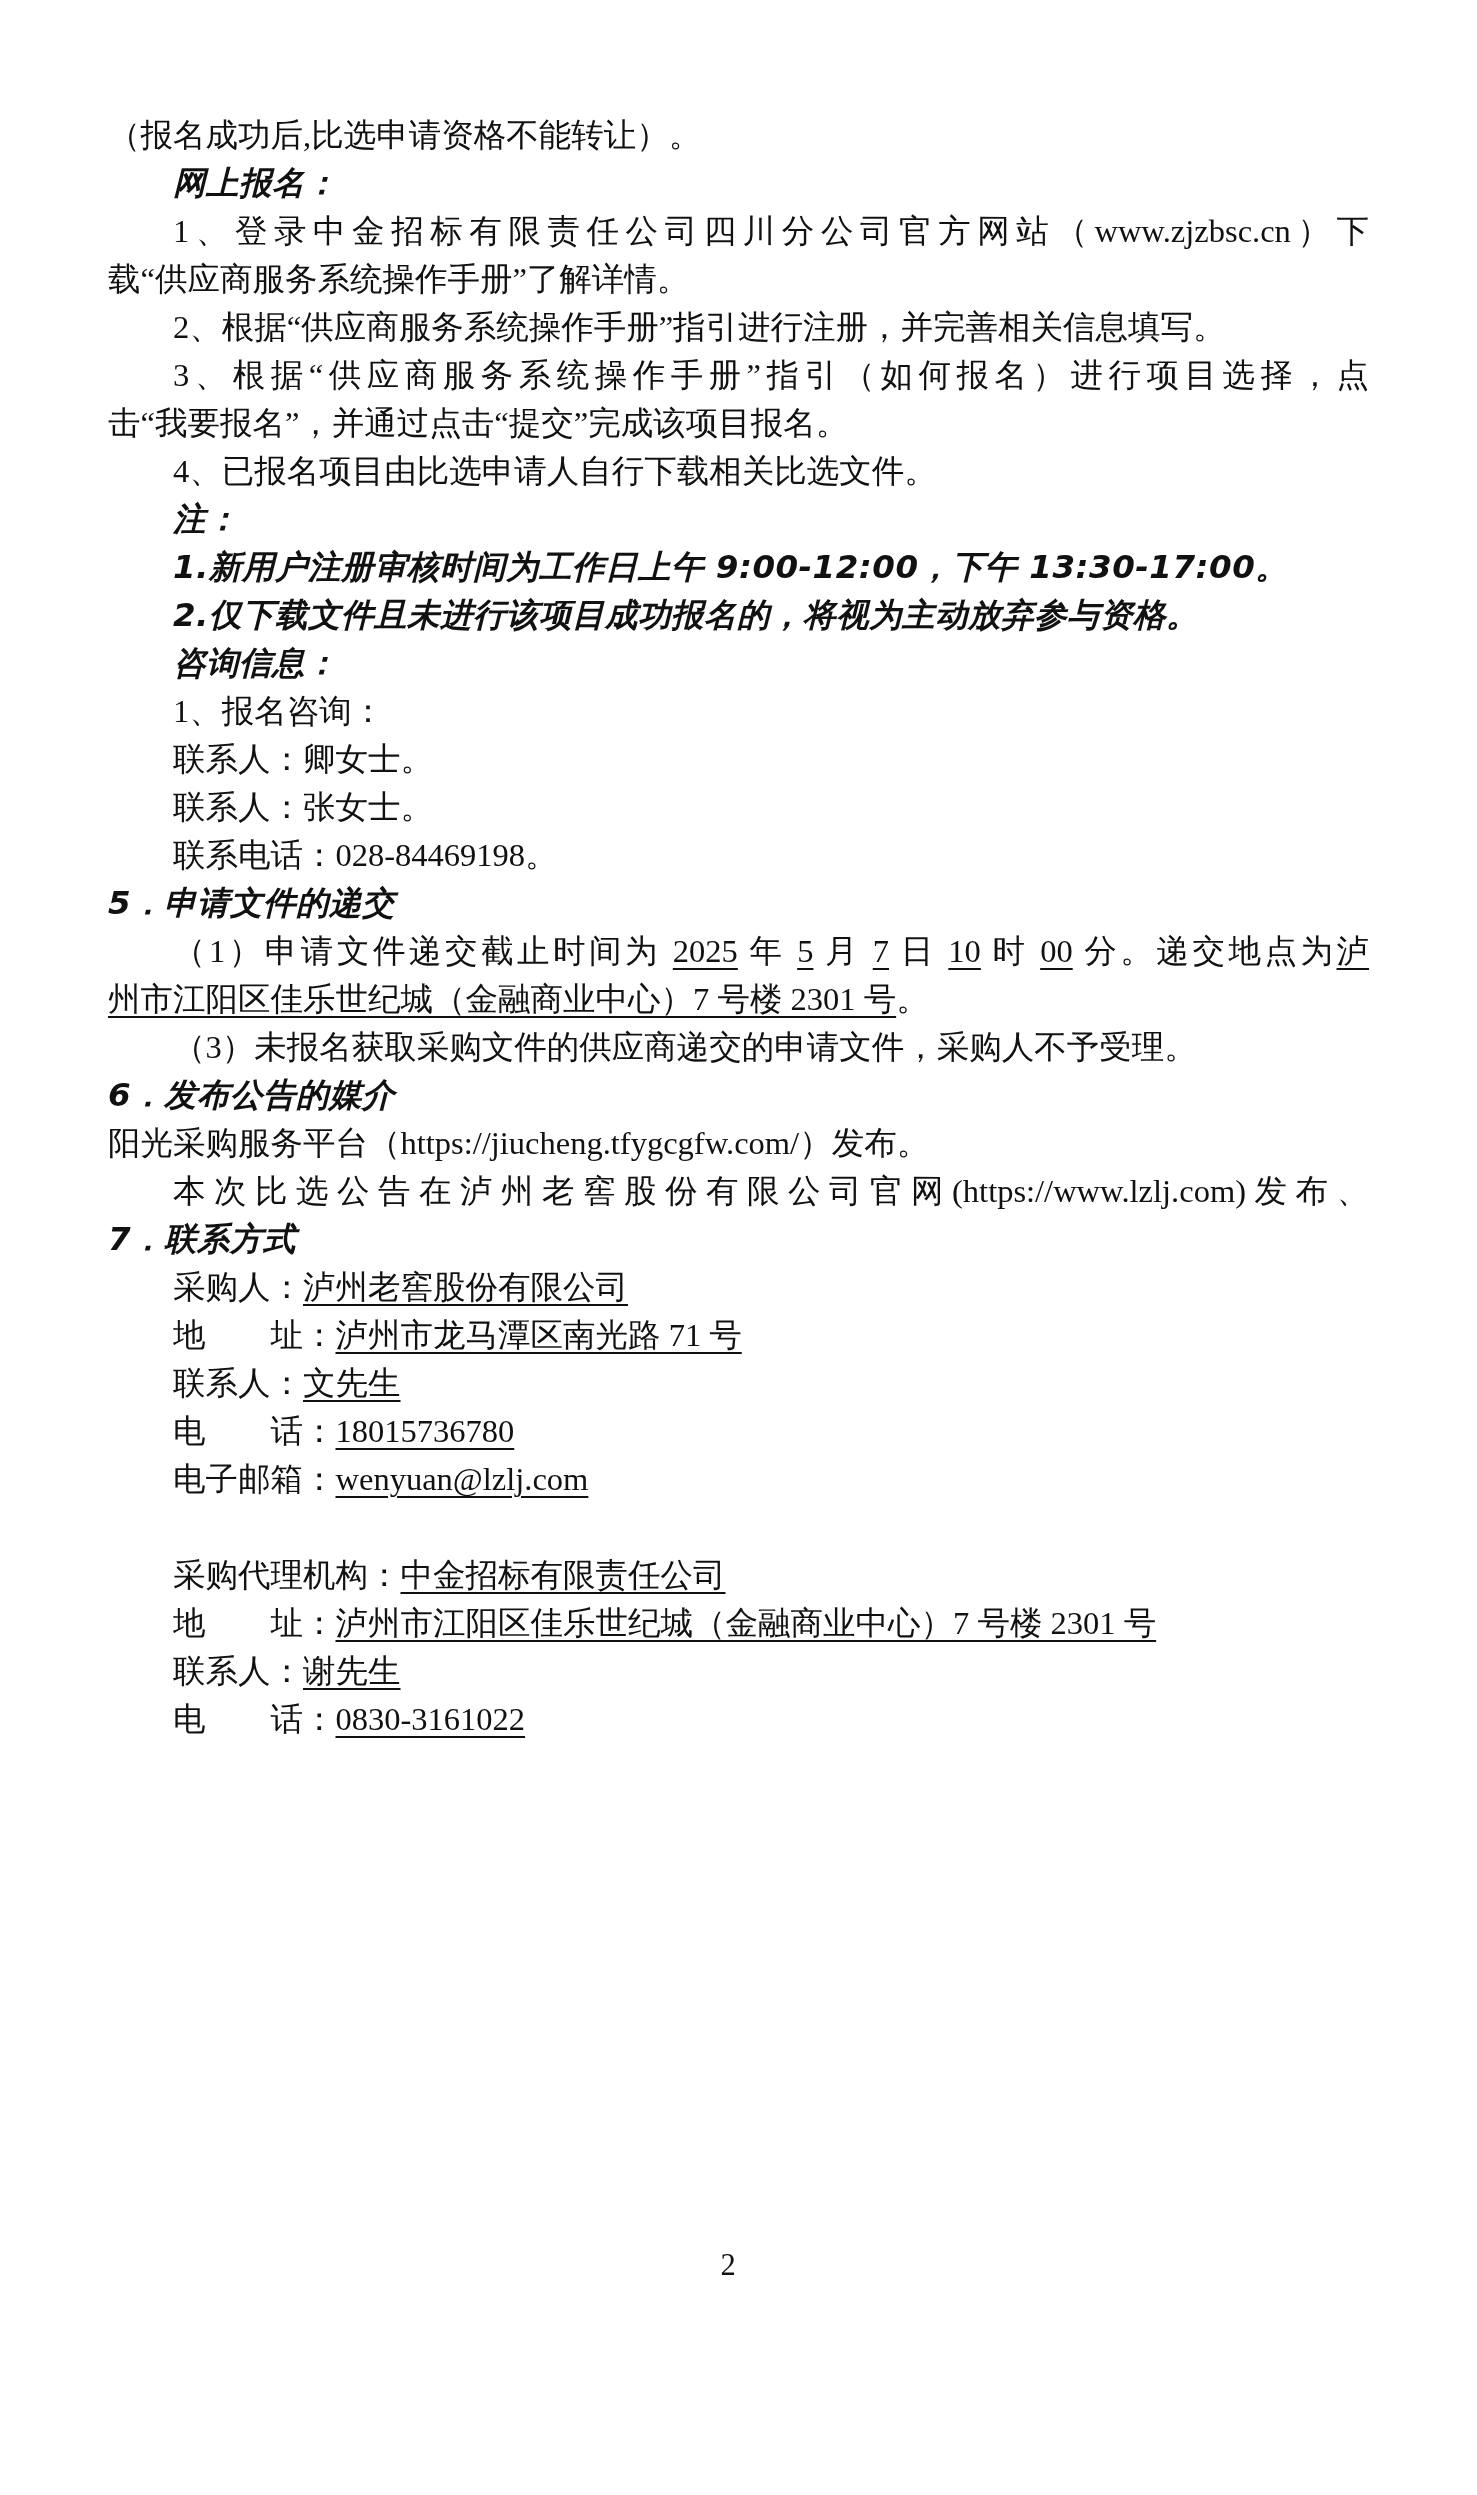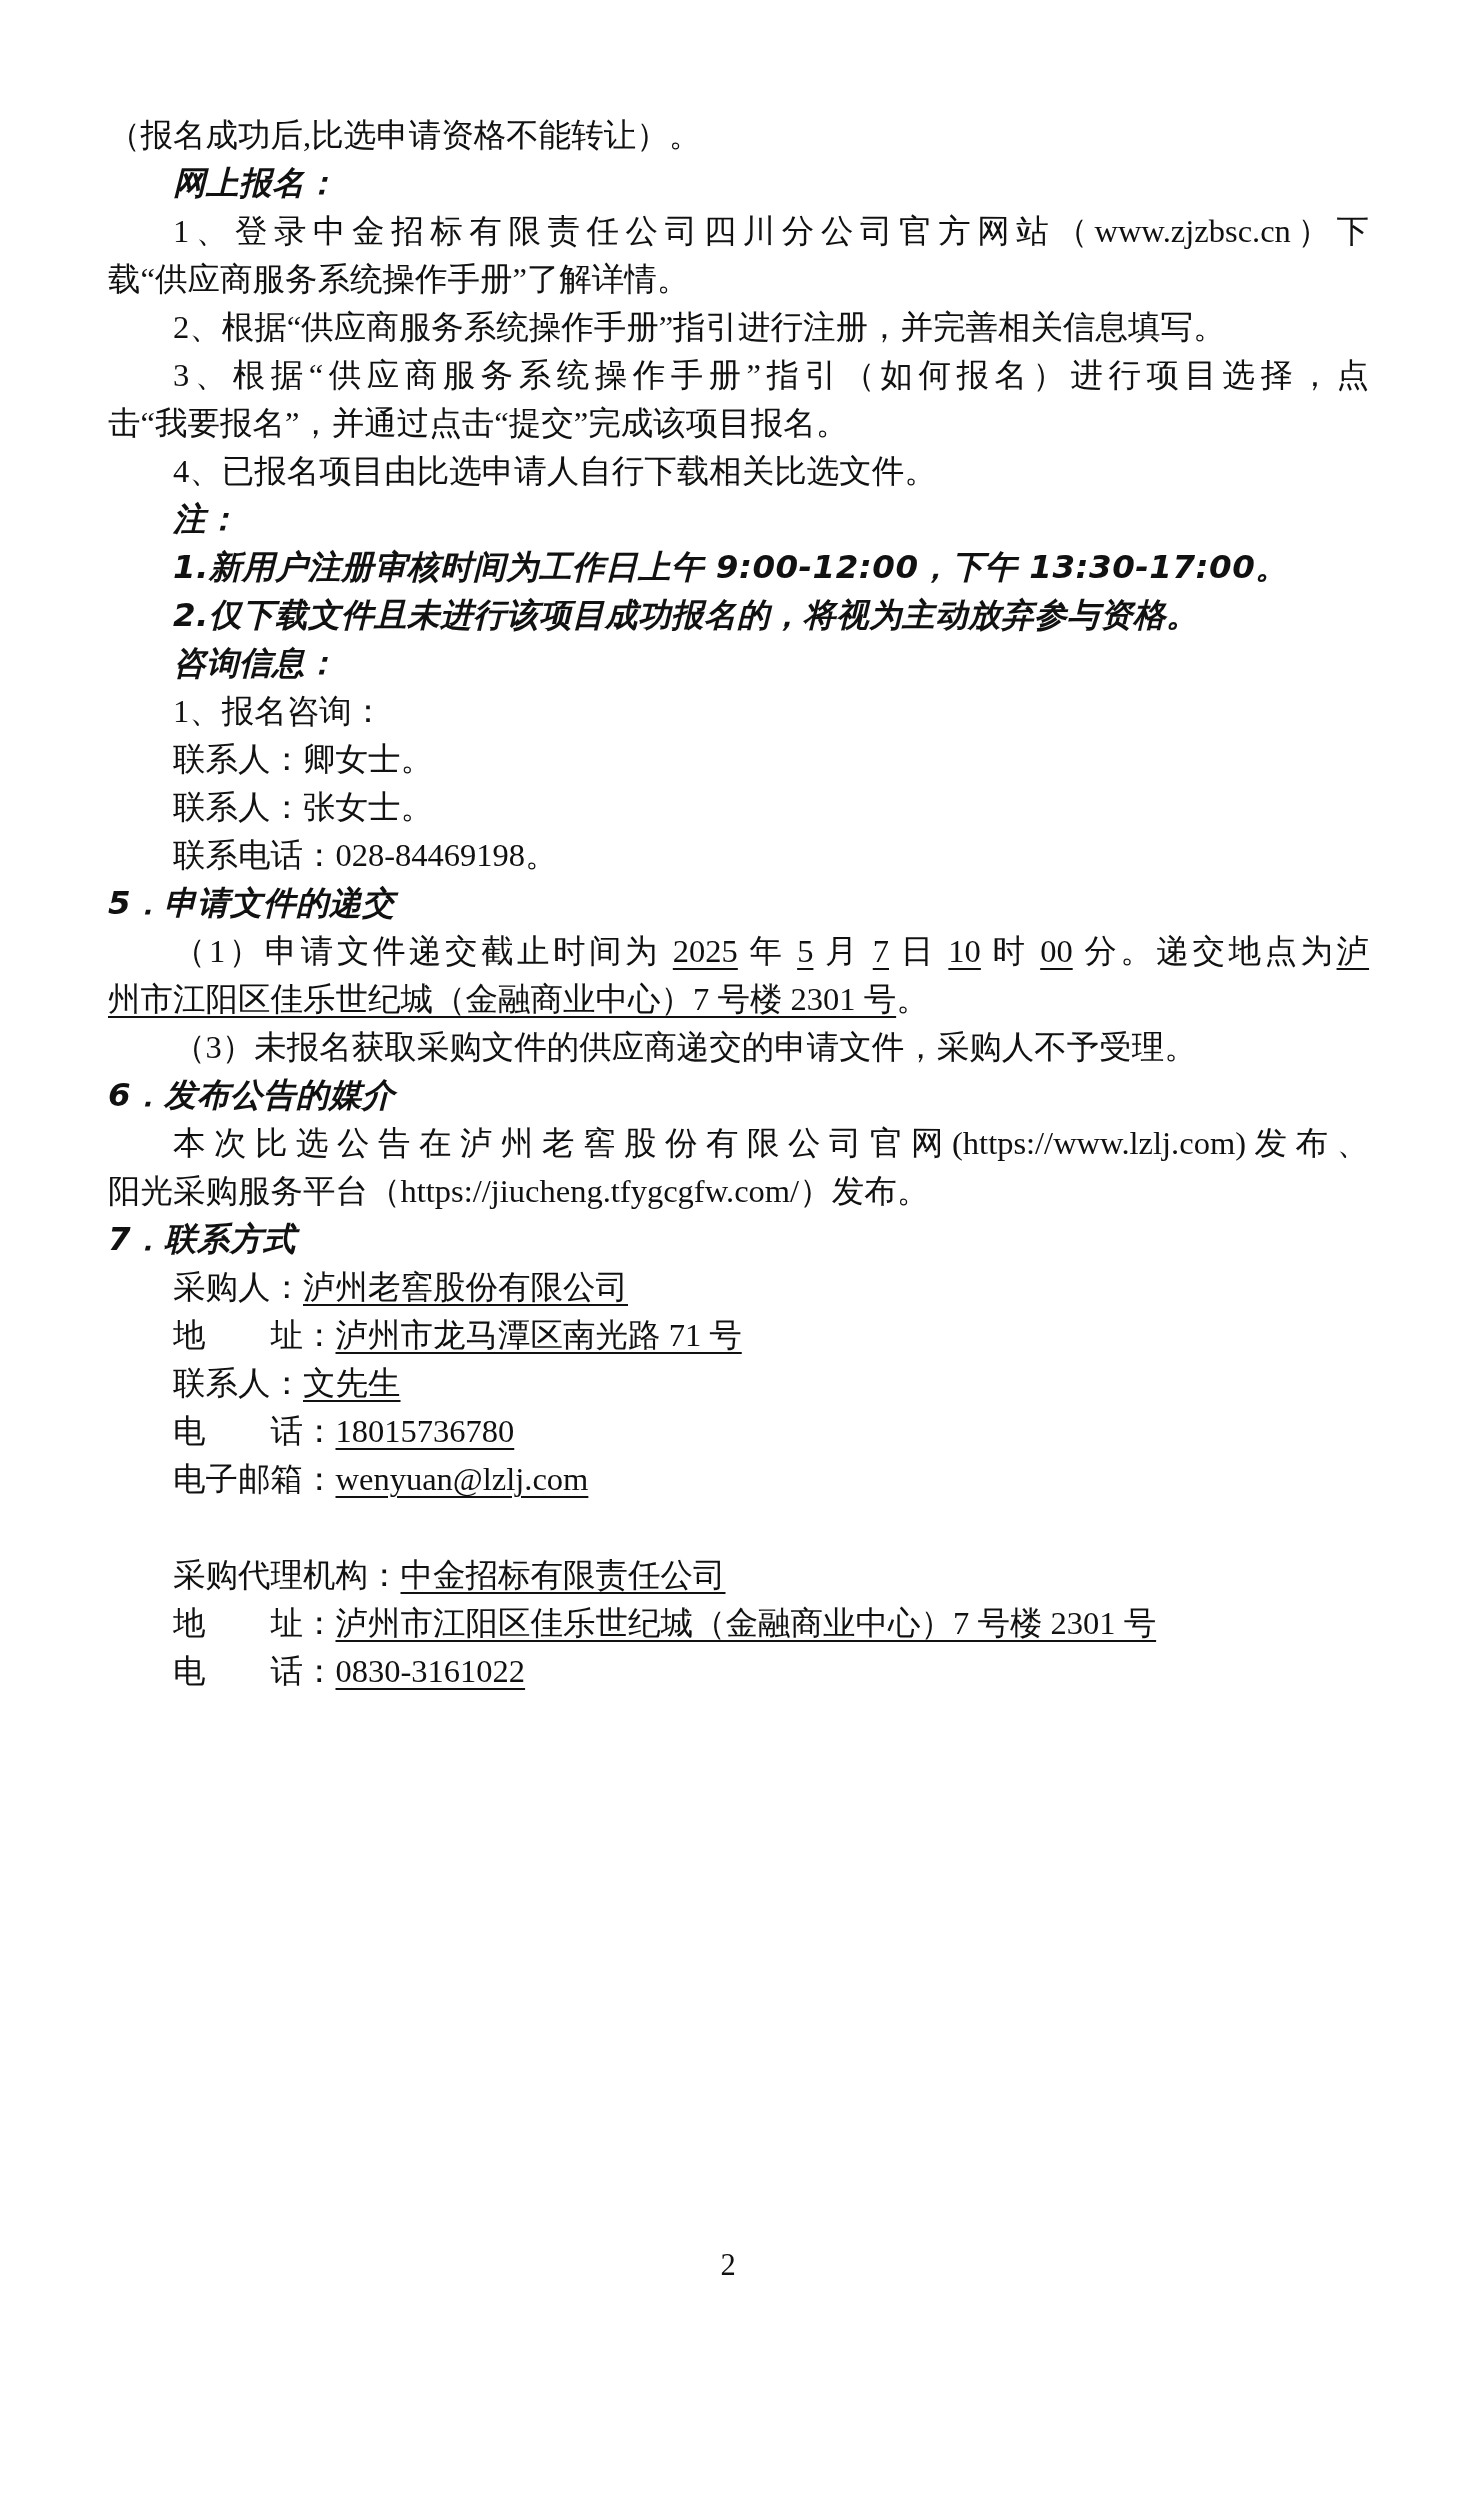--- a/index.html
+++ b/index.html
@@ -80,28 +80,29 @@
       <div class="line indent2 bold"><span>咨询信息：</span></div>
       <div class="line indent2"><span>1、报名咨询：</span></div>
       <div class="line indent2"><span>联系人：卿女士。</span></div>
       <div class="line indent2"><span>联系人：张女士。</span></div>
       <div class="line indent2"><span>联系电话：028-84469198。</span></div>
       <div class="line bold"><span>5．申请文件的递交</span></div>
       <div class="line indent2 justify"><span>（1）申请文件递交截止时间为 </span><span class="u">2025</span><span> 年 </span><span class="u">5</span><span> 月 </span><span class="u">7</span><span> 日 </span><span class="u">10</span><span> 时 </span><span class="u">00</span><span> 分。递交地点为</span><span class="u">泸</span></div>
       <div class="line"><span class="u">州市江阳区佳乐世纪城（金融商业中心）7 号楼 2301 号</span><span>。</span></div>
       <div class="line indent2"><span>（3）未报名获取采购文件的供应商递交的申请文件，采购人不予受理。</span></div>
       <div class="line bold"><span>6．发布公告的媒介</span></div>
+      <div class="line"><span>阳光采购服务平台（https://jiucheng.tfygcgfw.com/）发布。</span></div>
       <div class="line indent2 justify"><span>本次比选公告在泸州老窖股份有限公司官网(https://www.lzlj.com)发布、</span></div>
-      <div class="line"><span>阳光采购服务平台（https://jiucheng.tfygcgfw.com/）发布。</span></div>
       <div class="line bold"><span>7．联系方式</span></div>
       <div class="line indent2"><span>采购人：</span><span class="u">泸州老窖股份有限公司</span></div>
       <div class="line indent2"><span>地　　址：</span><span class="u">泸州市龙马潭区南光路 71 号</span></div>
       <div class="line indent2"><span>联系人：</span><span class="u">文先生</span></div>
       <div class="line indent2"><span>电　　话：</span><span class="u">18015736780</span></div>
       <div class="line indent2"><span>电子邮箱：</span><span class="u">wenyuan@lzlj.com</span></div>
       <div class="line"></div>
       <div class="line indent2"><span>采购代理机构：</span><span class="u">中金招标有限责任公司</span></div>
       <div class="line indent2"><span>地　　址：</span><span class="u">泸州市江阳区佳乐世纪城（金融商业中心）7 号楼 2301 号</span></div>
+      <div class="line indent2"><span>联系人：</span><span class="u">谢先生</span></div>
       <div class="line indent2"><span>电　　话：</span><span class="u">0830-3161022</span></div>
     </div>
   <div class="page-number">2</div>
 </div>
 
 
 </body></html>

